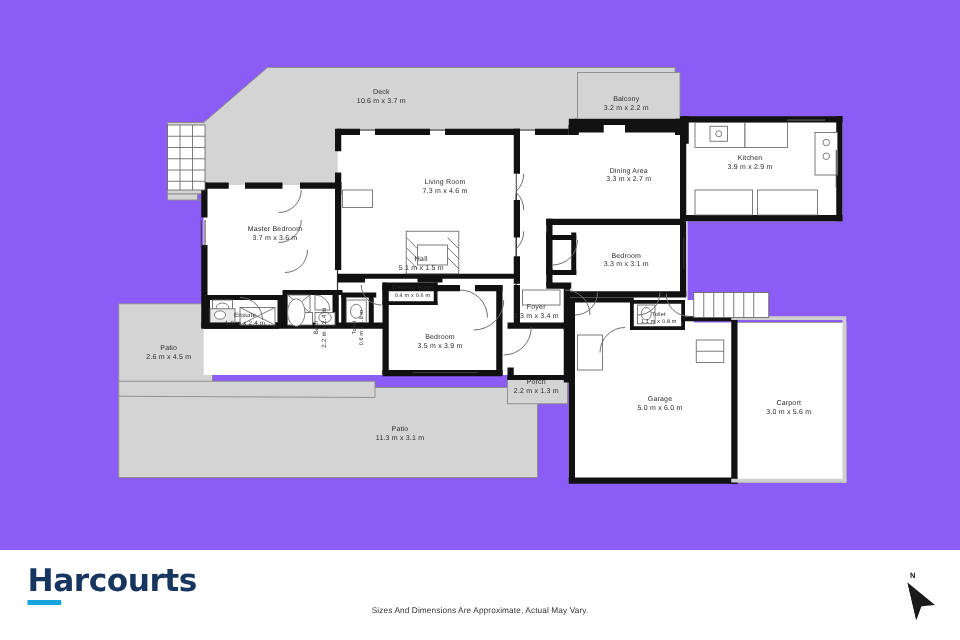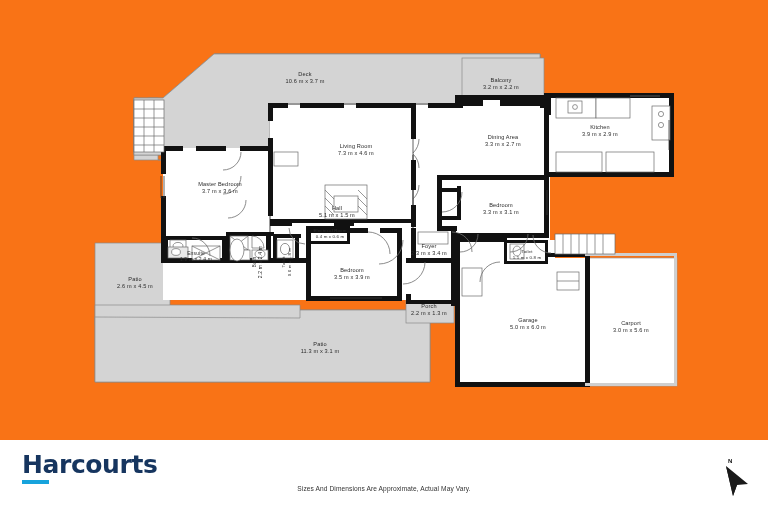--- a/index.html
+++ b/index.html
@@ -7,21 +7,21 @@
     margin: 0; padding: 0;
     width: 768px; height: 512px;
     background: #ffffff;
     font-family: "Liberation Sans", sans-serif;
     overflow: hidden;
   }
   #page {
     position: relative;
     width: 768px;
     height: 512px;
-    background: #f97316;
+    background: #8b5cf6;
     text-decoration: underline;
   }
   #plan-area {
     position: absolute;
     left: 0; top: 0;
     width: 768px; height: 440px;
   }
   svg.plan { position:absolute; left:0; top:0; }
 
   

